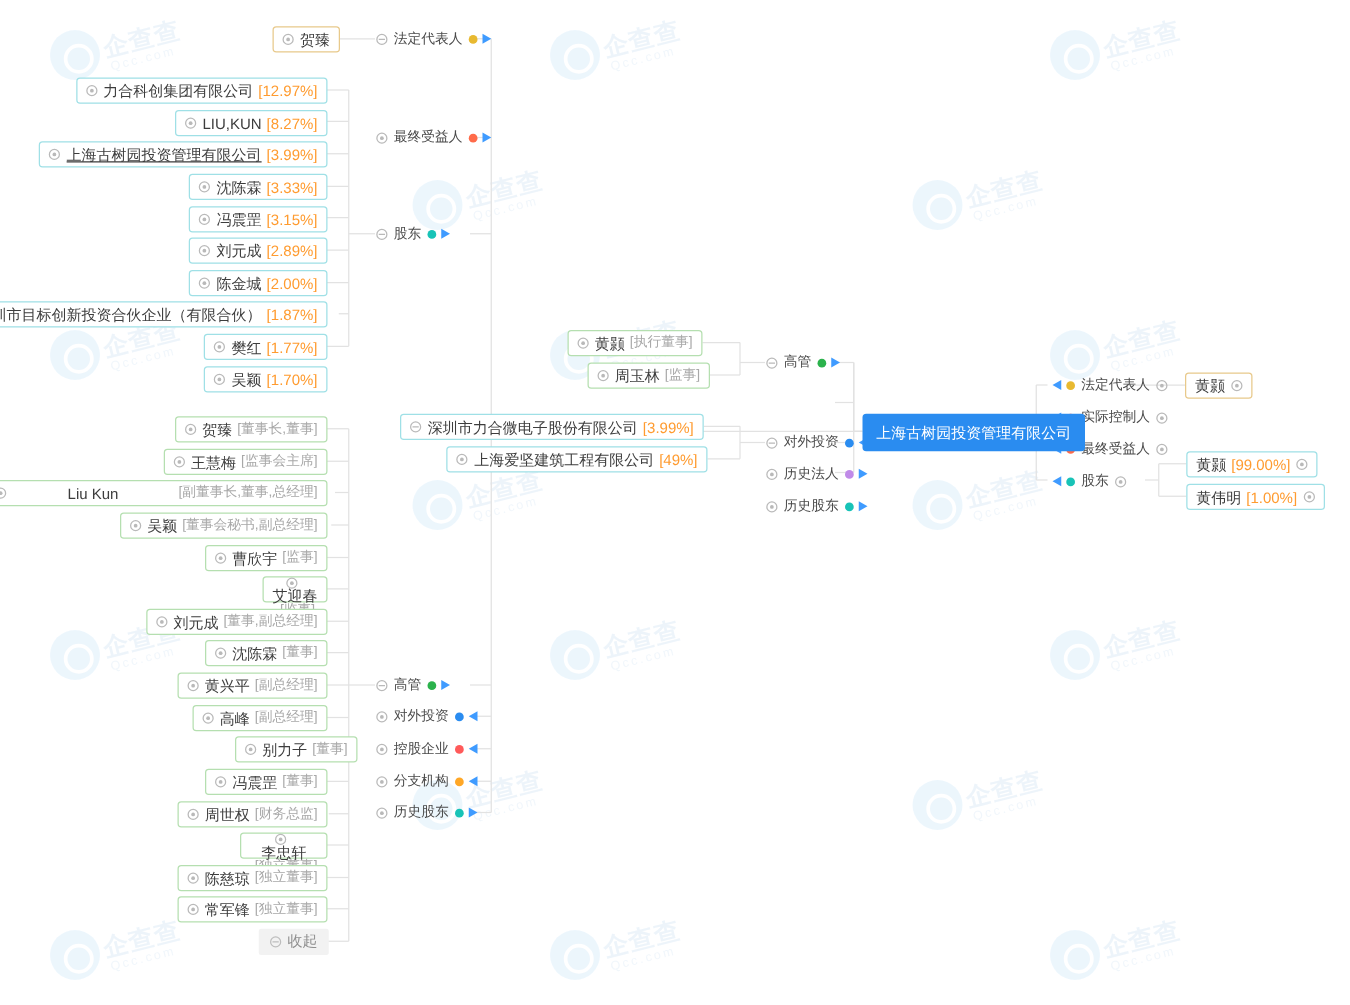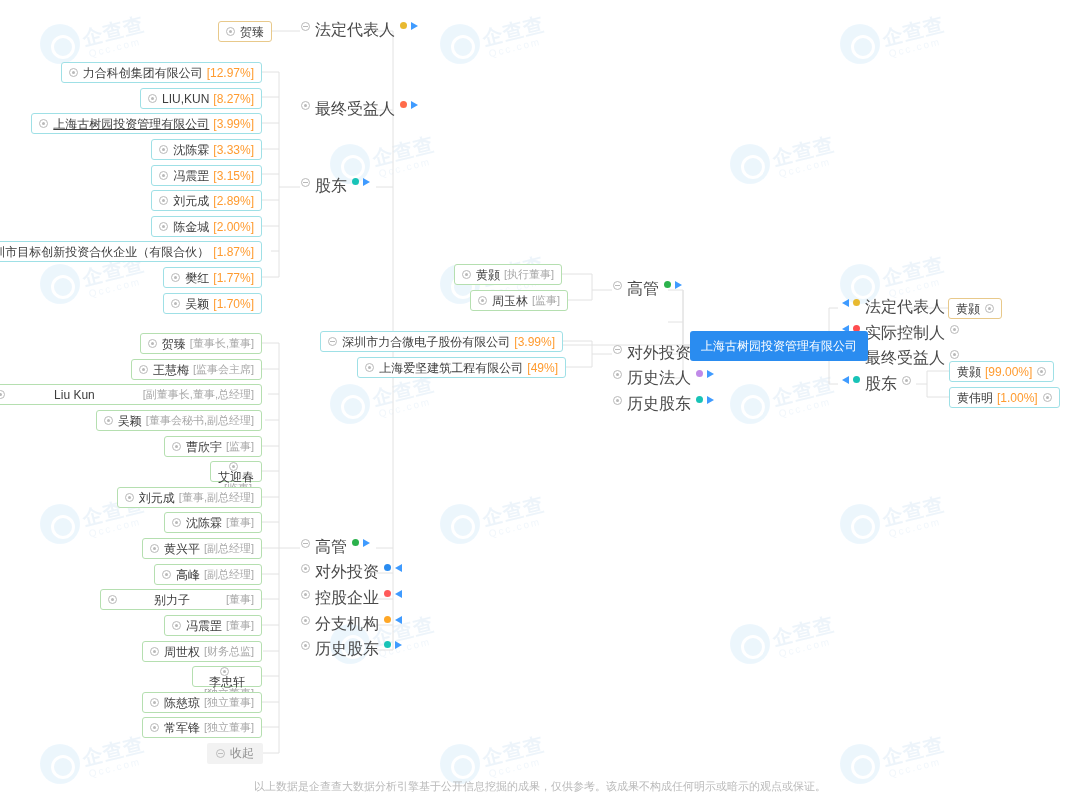--- a/index.html
+++ b/index.html
@@ -105,22 +105,23 @@
 
   .bd-cyan   { border: 1px solid #9fe0e6; }
   .bd-green  { border: 1px solid #b5dfb0; }
   .bd-orange { border: 1px solid #e8c98b; }
 
   
   .cat {
     position: absolute;
     z-index: 3;
     display: flex;
+    align-items: center;
     white-space: nowrap;
-    font-size: 16px;
+    font-size: 11px;
     line-height: 1;
     height: 18px;
     color: #4a4a4a;
     cursor: pointer;
   }
   .cat .cat-label { color: #4a4a4a; }
   .dot {
     display: inline-block;
     width: 7px; height: 7px;
     border-radius: 50%;
@@ -464,21 +465,21 @@
       <div class="node bd-green" style="top: 538px; right: 818px;">
         <span class="cir"></span>
         <span class="nm">黄兴平</span>
         <span class="role">[副总经理]</span>
       </div>
       <div class="node bd-green" style="top: 564px; right: 818px;">
         <span class="cir"></span>
         <span class="nm">高峰</span>
         <span class="role">[副总经理]</span>
       </div>
-      <div class="node bd-green" style="top: 589px; right: 818px; gap: 32px;">
+      <div class="node bd-green" style="top: 589px; right: 794px;">
         <span class="cir"></span>
         <span class="nm">别力子</span>
         <span class="role">[董事]</span>
       </div>
       <div class="node bd-green" style="top: 615px; right: 818px;">
         <span class="cir"></span>
         <span class="nm">冯震罡</span>
         <span class="role">[董事]</span>
       </div>
       <div class="node bd-green" style="top: 641px; right: 818px;">
@@ -652,17 +653,14 @@
         <span class="pct">[99.00%]</span>
         <span class="cir" style="margin-left:5px;margin-right:0"></span>
       </div>
       <div class="node bd-cyan" style="left: 949px; top: 387px;">
         <span class="nm">黄伟明</span>
         <span class="pct">[1.00%]</span>
         <span class="cir" style="margin-left:5px;margin-right:0"></span>
       </div>
     </div>
 
-  <div class="footer">
-    <span>以上数据是企查查大数据分析引擎基于公开信息挖掘的成果，仅供参考。该成果不构成任何明示或暗示的观点或保证。</span>
-  </div>
 
 </div>
 
 </body></html>

